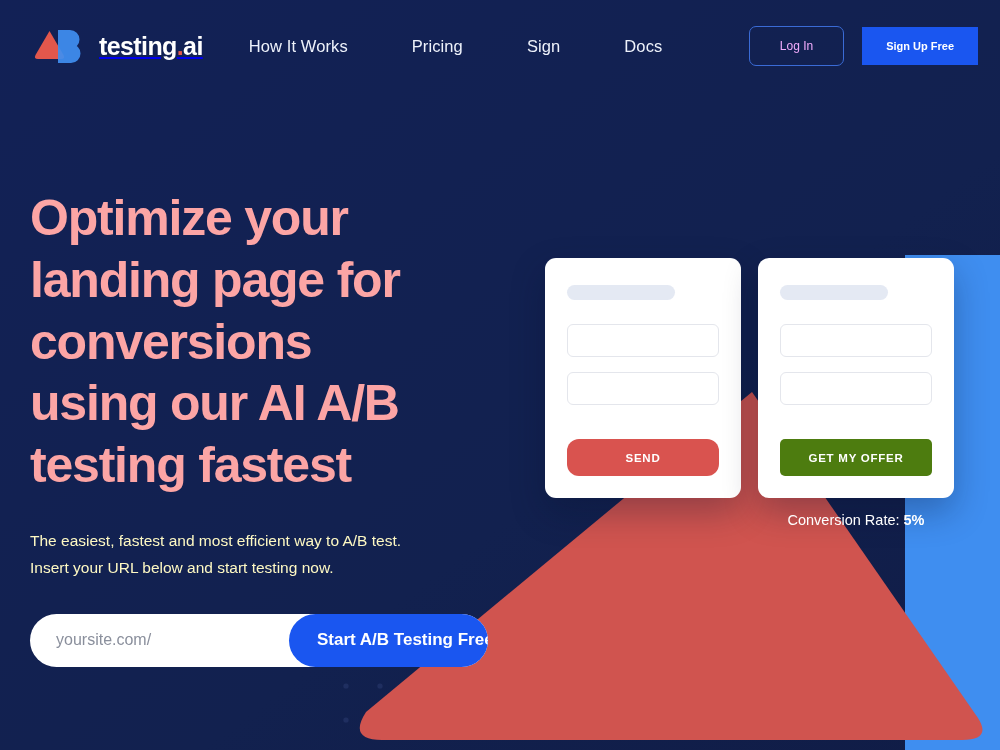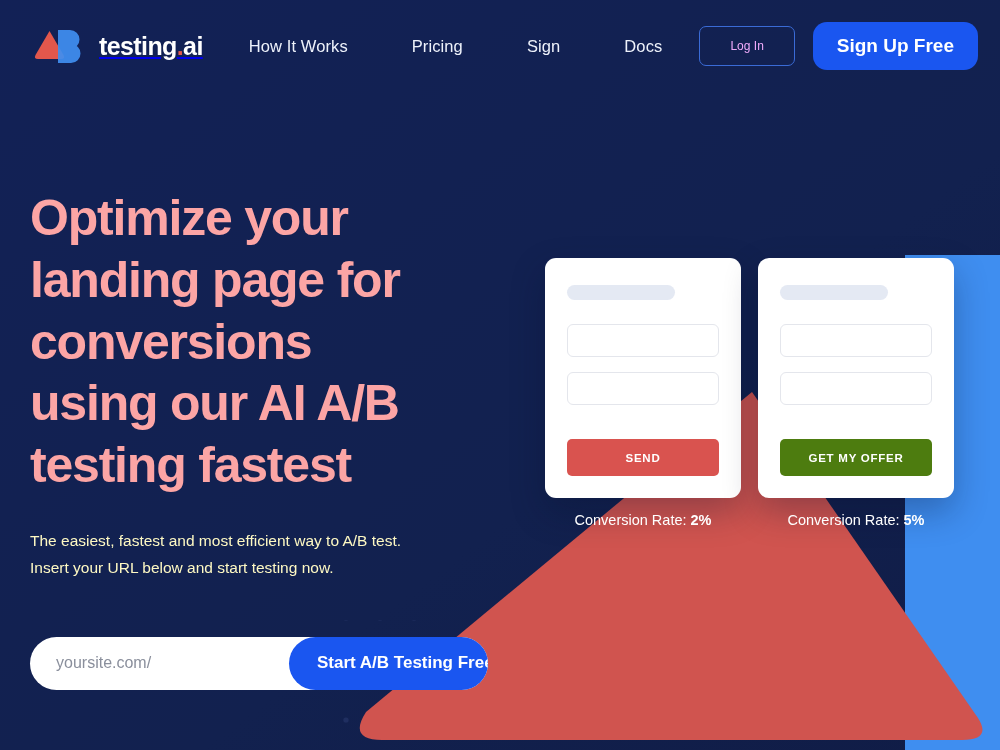--- a/index.html
+++ b/index.html
@@ -39,39 +39,39 @@
   }
 
   .nav-actions { display:flex; align-items:center; gap:18px; }
   .btn-login {
     color:#f0abfc; font-size:12px; background:transparent;
     border:1.5px solid #3a6bd6; border-radius:7px;
     padding:12px 30px; cursor:pointer; white-space:nowrap;
     font-family:inherit;
   }
   .btn-signup {
-    color:#ffffff; font-size:19px; font-weight:600;
-    background:#1a56f0; border:none; border-radius:14px;
+    color:#ffffff; font-size:11px; font-weight:600;
+    background:#1a56f0; border:none; border-radius:0;
     padding:13px 24px; cursor:pointer; white-space:nowrap;
     font-family:inherit;
   }
 
   
   .hero { position:absolute; left:30px; top:188px; z-index:20; width:470px; }
   .hero h1 {
     color:#fca5a5; font-size:50px; line-height:1.235; font-weight:700;
     letter-spacing:-1.2px;
   }
   .hero-sub {
     margin-top:30px; color:#fef9c3; font-size:15.5px; line-height:1.78;
     max-width:430px;
   }
 
   .cta-row {
-    margin-top:55px; display:flex; align-items:stretch;
+    margin-top:32px; display:flex; align-items:stretch;
     background:#ffffff; border-radius:28px; width:458px; height:53px;
     overflow:hidden;
   }
   .cta-input {
     flex:1; border:none; outline:none; background:transparent;
     font-family:inherit; font-size:16px; color:#8a8f9c;
     padding:0 26px;
   }
   .cta-input::placeholder { color:#8a8f9c; }
   .cta-button {
@@ -95,21 +95,21 @@
   .card-field {
     height:33px; border:1px solid #e4e6ec; border-radius:6px;
     background:#fff; margin-bottom:15px;
   }
   .card-cta {
     margin-top:auto; height:37px; border-radius:5px; border:none;
     color:#ffffff; font-size:11.5px; font-weight:700; letter-spacing:.75px;
     font-family:inherit; cursor:pointer;
     display:flex; align-items:center; justify-content:center;
   }
-  .card-cta.red  { background:#d9534f; }
+  .card-cta.red  { background:#d9534f;border-radius:12px; }
   .card-cta.blue { background:#4d7c0f; }
   .card-caption {
     margin-top:14px; text-align:center; color:#ffffff;
     font-size:14.5px; font-weight:400; white-space:nowrap;
   }
   .card-caption b { font-weight:700; }
 </style>
 </head>
 <body>
 
@@ -194,21 +194,20 @@
 
 <div class="cards">
 
   <div class="card-wrap">
     <div class="card">
       <div class="card-bar"></div>
       <div class="card-field"></div>
       <div class="card-field"></div>
       <button class="card-cta red">SEND</button>
     </div>
-    <div class="card-caption"><span>Conversion Rate: </span><b>2%</b></div>
   </div>
 
   <div class="card-wrap">
     <div class="card">
       <div class="card-bar"></div>
       <div class="card-field"></div>
       <div class="card-field"></div>
       <button class="card-cta blue">GET MY OFFER</button>
     </div>
     <div class="card-caption"><span>Conversion Rate: </span><b>5%</b></div>

